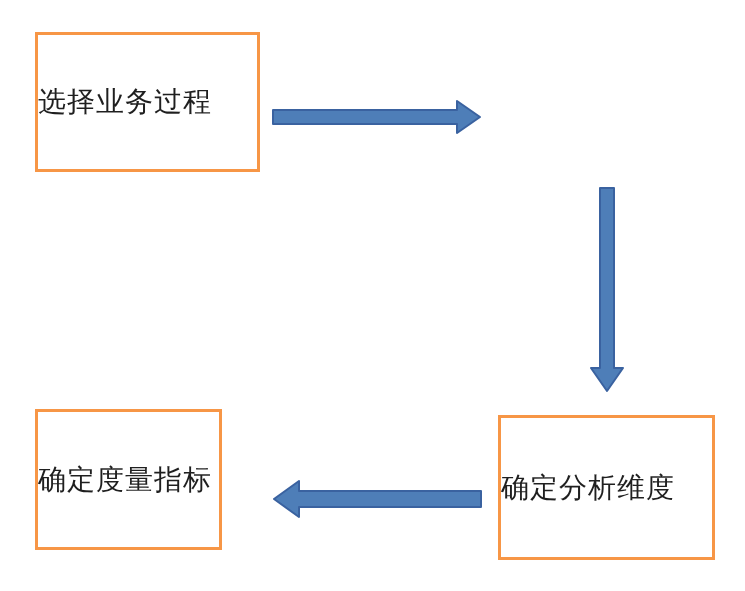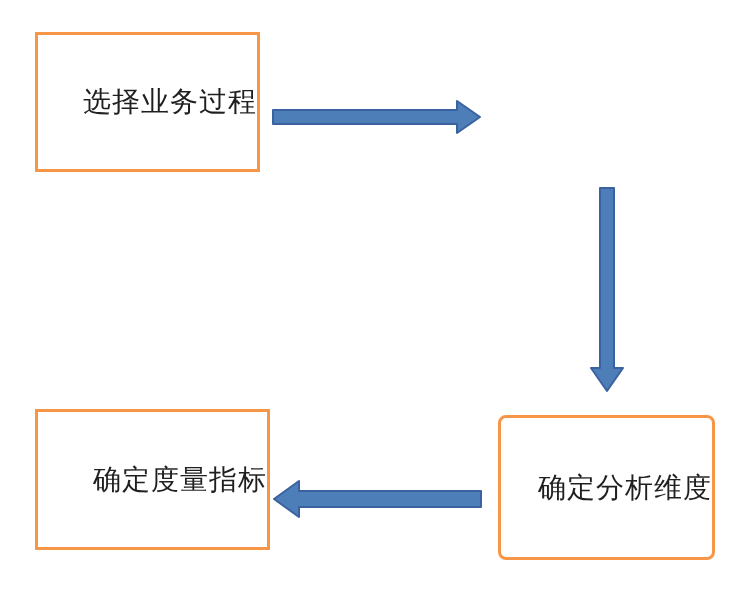--- a/index.html
+++ b/index.html
@@ -15,32 +15,32 @@
     font-family: "Liberation Serif", "DejaVu Serif", serif;
     overflow: hidden;
   }
   .node {
     position: absolute;
     box-sizing: border-box;
     border: 3px solid #F79646;
     background: #ffffff;
     display: flex;
     align-items: center;
-    justify-content: flex-end;
+    justify-content: flex-start;
   }
   .node .node-label {
     font-size: 28px;
     color: #1f1f1f;
     letter-spacing: 1px;
     white-space: nowrap;
   }
   .node-1 { left: 35px;  top: 32px;  width: 225px; height: 140px; }
   .node-2 { left: 496px; top: 30px;  width: 221px; height: 145px; }
-  .node-3 { left: 35px;  top: 409px; width: 235px; height: 141px; }
-  .node-4 { left: 498px; top: 415px; width: 217px; height: 145px; border-radius: 8px; }
+  .node-3 { left: 35px;  top: 409px; width: 187px; height: 141px; }
+  .node-4 { left: 498px; top: 415px; width: 217px; height: 145px; }
   .arrow {
     position: absolute;
     display: block;
   }
   .arrow-1 { left: 272px; top: 99px;  width: 210px; height: 36px; }
   .arrow-2 { left: 589px; top: 187px; width: 36px;  height: 206px; }
   .arrow-3 { left: 272px; top: 479px; width: 210px; height: 40px; }
 </style>
 </head>
 <body>

